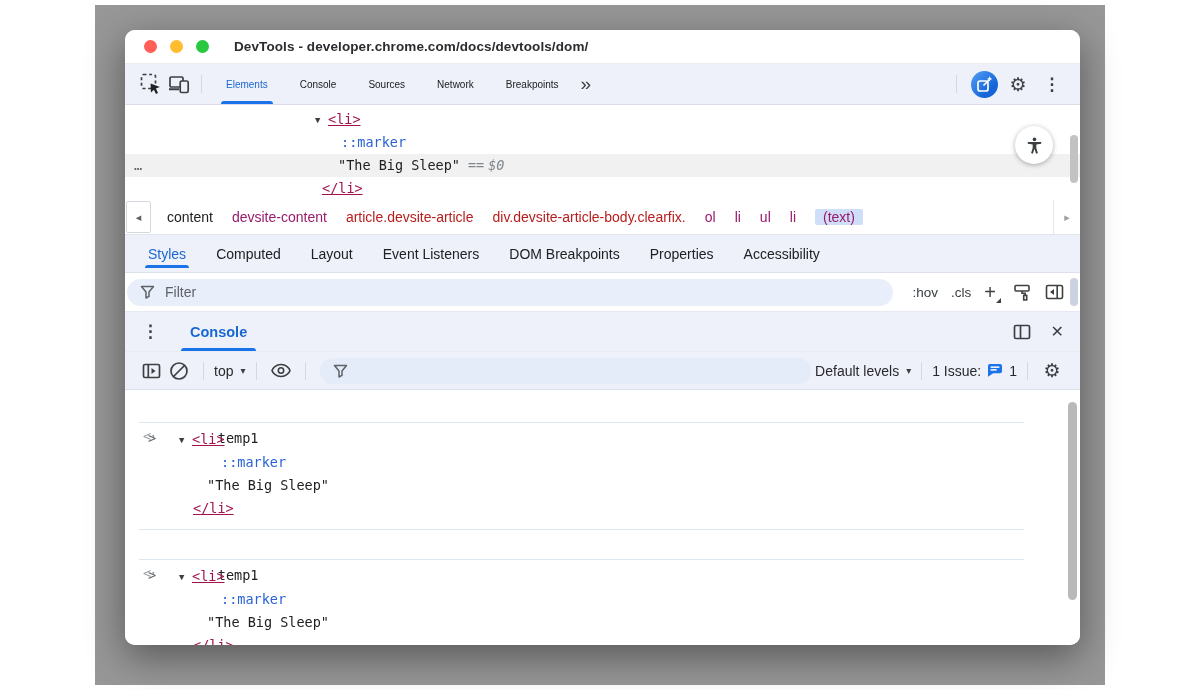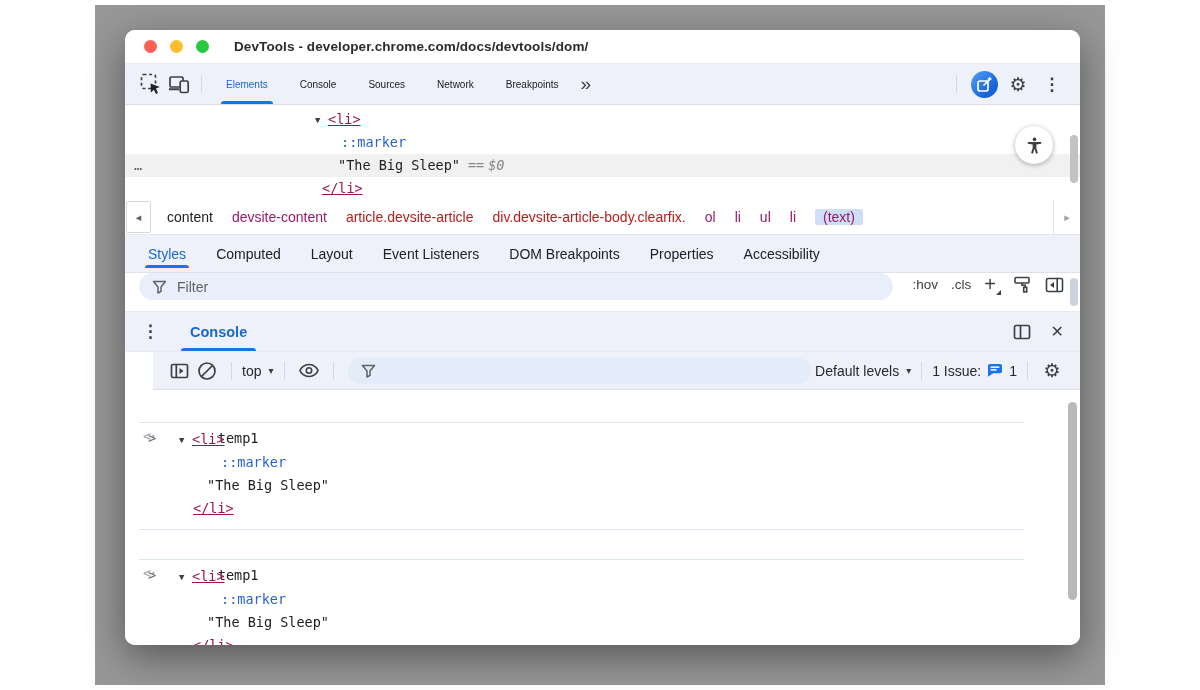--- a/index.html
+++ b/index.html
@@ -51,38 +51,38 @@
   .crumb.magenta { color:#9a1a6d; }
   .crumb.orange { color:#b91c1c; }
   .crumb.selected { background:#cfdff7; padding:0 8px; border-radius:2px; }
   .crumb-fwd { width:27px; border-left:1px solid #e3e6ec; display:flex; align-items:center; justify-content:center; color:#9aa0a6; font-size:11px; cursor:pointer; }
 
   
   .styles-tabbar { flex:0 0 38px; background:#eef1f9; border-bottom:1px solid #dde1ea; display:flex; align-items:center; padding:4px 8px; }
   .styles-tabbar .tab { font-size:14px; margin:0 10px; padding:0 5px; }
 
   
-  .styles-filterbar { flex:0 0 39px; display:flex; align-items:flex-start; padding:0 16px 0 14px; border-bottom:1px solid #e6e9f0; background:#fff; position:relative; }
+  .styles-filterbar { flex:0 0 39px; display:flex; align-items:center; padding:0 16px 0 2px; border-bottom:1px solid #e6e9f0; background:#fff; position:relative; }
   .filter-pill { height:27px; background:#e9eefb; border-radius:14px; display:flex; align-items:center; padding:0 13px; gap:10px; flex:1; }
   .filter-pill input { border:none; outline:none; background:transparent; font-size:14px; color:#202124; width:100%; font-family:"Liberation Sans",sans-serif; }
   .filter-pill input::placeholder { color:#5f6368; }
   .styles-controls { display:flex; align-items:center; gap:13px; margin-left:20px; color:#3c4043; font-size:13.5px; }
   .toggle-text { cursor:pointer; }
   .plus-wrap { position:relative; font-size:20px; color:#3c4043; cursor:pointer; padding-right:4px; }
   .plus-wrap::after { content:""; position:absolute; right:-1px; bottom:1px; border-left:5px solid transparent; border-bottom:5px solid #3c4043; }
 
   
   .drawer-header { flex:0 0 40px; background:#eef1f9; border-bottom:1px solid #e8ebf2; display:flex; align-items:center; padding:0 16px 0 17px; }
   .drawer-tab { position:relative; height:100%; display:flex; align-items:center; margin-left:22px; padding:0 9px; font-size:14.5px; font-weight:bold; color:#1967d2; cursor:pointer; }
   .drawer-tab::after { content:""; position:absolute; left:0; right:0; bottom:0; height:3.5px; background:#1a73e8; border-radius:4px 4px 0 0; }
   .drawer-right { margin-left:auto; display:flex; align-items:center; gap:20px; }
   .close-x { font-size:16px; color:#3c4043; cursor:pointer; }
 
   
-  .console-toolbar { flex:0 0 38px; background:#eef1f9; border-bottom:1px solid #dbe0ea; display:flex; align-items:center; padding:0 14px 0 12px; font-size:14px; color:#28292c;margin-left:28px; }
+  .console-toolbar { flex:0 0 38px; background:#eef1f9; border-bottom:1px solid #dbe0ea; display:flex; align-items:center; padding:0 14px 0 12px; font-size:14px; color:#28292c; }
   .console-toolbar .vsep { margin:0 10px; }
   .ctx-select, .levels-select { display:flex; align-items:center; gap:7px; cursor:pointer; white-space:nowrap; }
   .dd-arrow { font-size:10px; color:#3c4043; }
   .console-pill { height:26px; background:#e4ebf9; border-radius:13px; display:flex; align-items:center; padding:0 13px; flex:1; margin:0 4px; }
   .issue-group { display:flex; align-items:center; gap:6px; white-space:nowrap; cursor:pointer; }
 
   
   .console-pane { flex:1; position:relative; background:#fff; font-family:"DejaVu Sans Mono",monospace; font-size:13.5px; color:#202124; overflow:hidden; padding-top:3px; }
   .msg { margin:0 56px 0 14px; border-bottom:1px solid #dde6f5; }
   .msg-input { height:30px; line-height:30px; white-space:pre; position:relative; padding-left:30px; }

